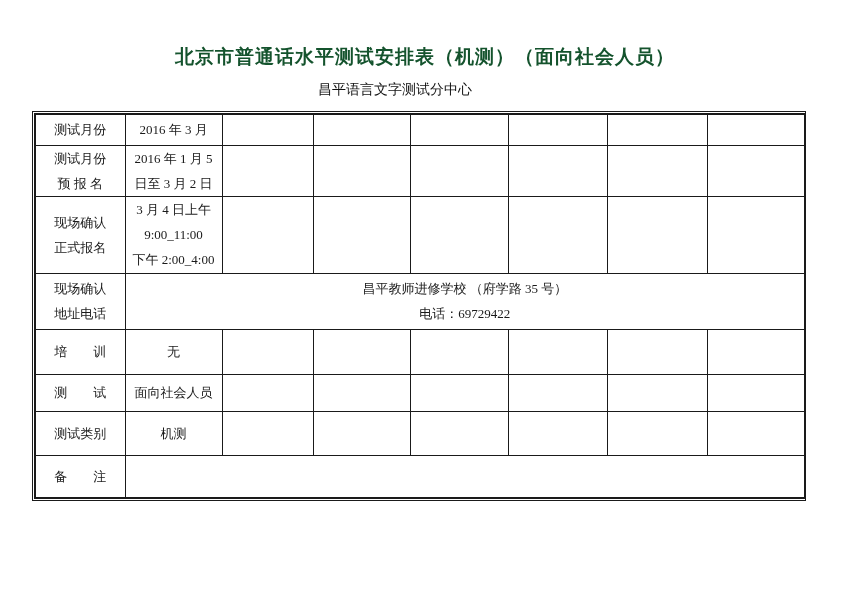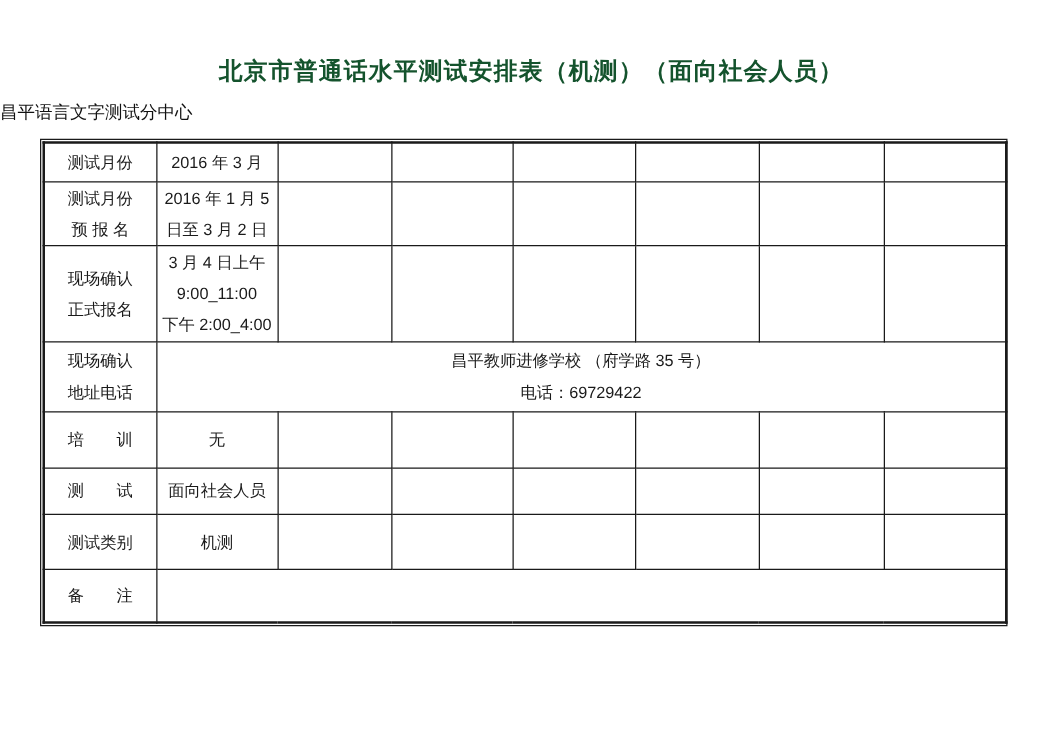--- a/index.html
+++ b/index.html
@@ -20,21 +20,21 @@
   .doc-title {
     padding-top: 44px;
     text-align: center;
     font-size: 19px;
     font-weight: bold;
     letter-spacing: 1px;
     color: #14532d;
   }
   .doc-subtitle {
     margin-top: 11px;
-    text-align: left;
+    text-align: center;
     padding-right: 60px;
     font-size: 14px;
     color: #111;
   }
   .table-outer {
     margin: 12px 0 0 32px;
     width: 770px;
     border: 1px solid #1a1a1a;
     padding: 1px;
     box-sizing: content-box;
@@ -47,20 +47,21 @@
     border: 2px solid #1a1a1a;
   }
   table.sched td {
     border: 1px solid #1a1a1a;
     vertical-align: middle;
     text-align: center;
     font-size: 13px;
     line-height: 25px;
     padding: 0 2px;
     overflow: hidden;
+    font-family: Liberation Serif, serif;
   }
   .cell-text {
     white-space: pre-line;
     display: block;
   }
   tr.r1 { height: 31px; }
   tr.r2 { height: 51px; }
   tr.r3 { height: 77px; }
   tr.r4 { height: 56px; }
   tr.r5 { height: 45px; }

